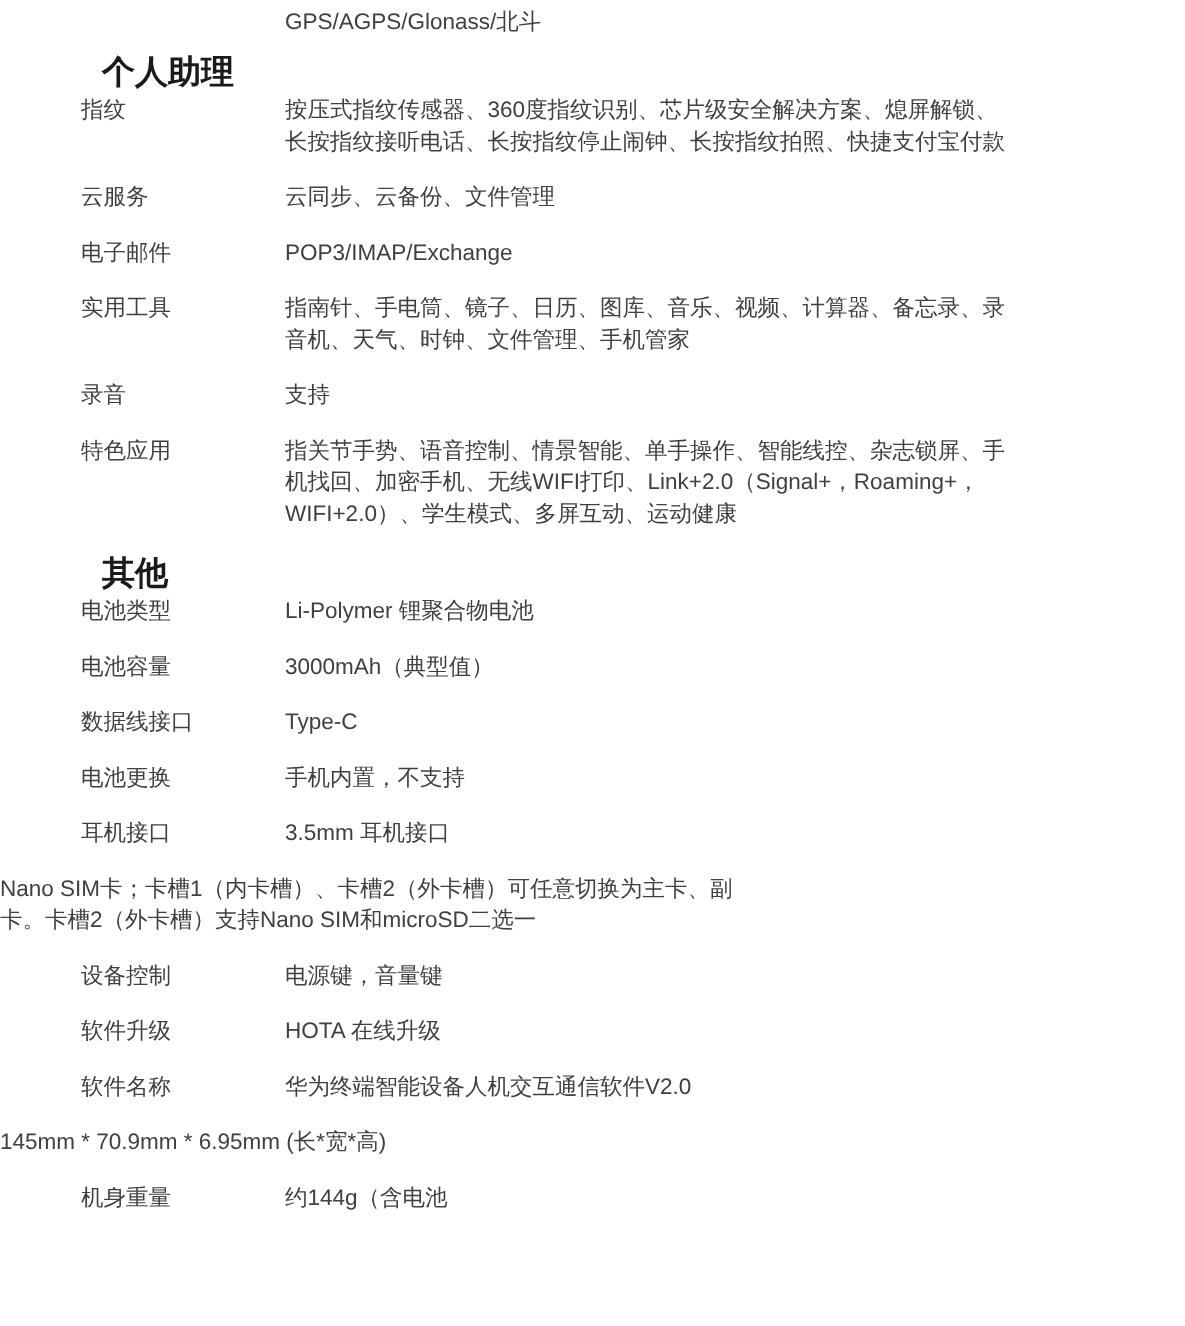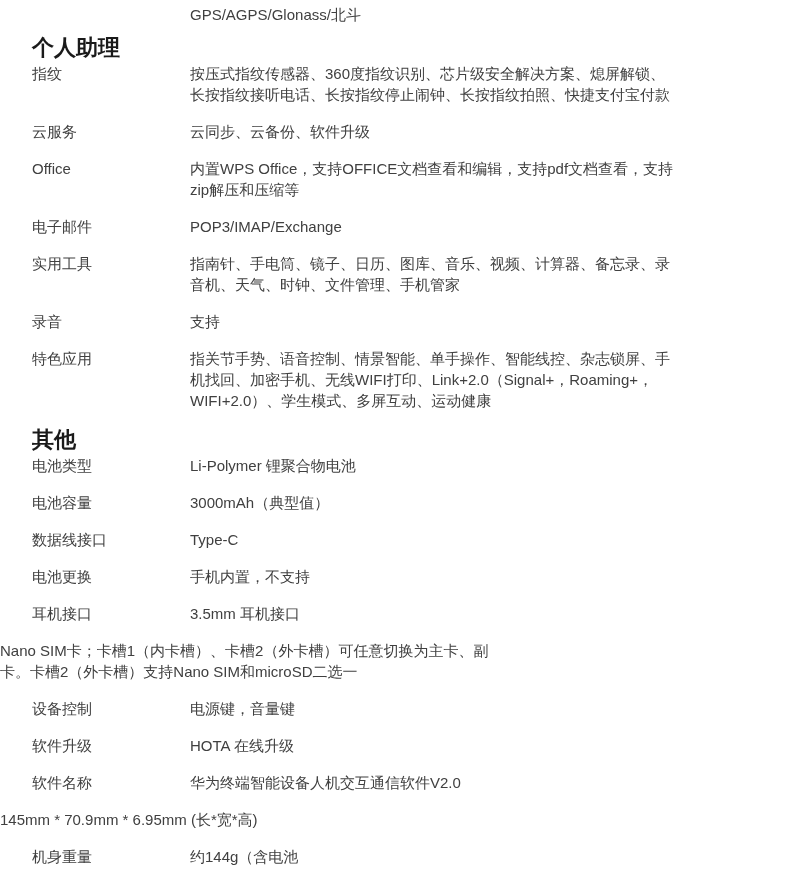--- a/index.html
+++ b/index.html
@@ -18,36 +18,36 @@
     padding: 4px 0 0 0;
     color: #404040;
   }
   .row {
     display: flex;
     align-items: flex-start;
     margin-bottom: 16px;
   }
   .label {
     width: 190px;
-    padding-left: 32px;
+    padding-left: 54px;
     box-sizing: border-box;
     font-size: 15px;
     line-height: 21px;
     color: #404040;
     flex-shrink: 0;
   }
   .value {
     max-width: 490px;
     font-size: 15px;
     line-height: 21px;
     color: #404040;
   }
   .section-title {
     margin: 10px 0 2px 0;
-    padding-left: 32px;
+    padding-left: 68px;
     font-size: 22px;
     line-height: 26px;
     font-weight: bold;
     color: #1a1a1a;
   }
   .partial-row {
     margin-bottom: 10px;
     align-items: flex-end;
   }
 </style>
@@ -63,27 +63,23 @@
   <section class="section">
     <h2 class="section-title">个人助理</h2>
     <div class="rows">
   <div class="row">
     <div class="label">指纹</div>
     <div class="value">按压式指纹传感器、360度指纹识别、芯片级安全解决方案、熄屏解锁、长按指纹接听电话、长按指纹停止闹钟、长按指纹拍照、快捷支付宝付款</div>
   </div>
 
   <div class="row">
     <div class="label">云服务</div>
-    <div class="value">云同步、云备份、软件升级</div>
+    <div class="value">云同步、云备份、文件管理</div>
   </div>
 
-  <div class="row">
-    <div class="label">Office</div>
-    <div class="value">内置WPS Office，支持OFFICE文档查看和编辑，支持pdf文档查看，支持zip解压和压缩等</div>
-  </div>
 
   <div class="row">
     <div class="label">电子邮件</div>
     <div class="value">POP3/IMAP/Exchange</div>
   </div>
 
   <div class="row">
     <div class="label">实用工具</div>
     <div class="value">指南针、手电筒、镜子、日历、图库、音乐、视频、计算器、备忘录、录音机、天气、时钟、文件管理、手机管家</div>
   </div>

